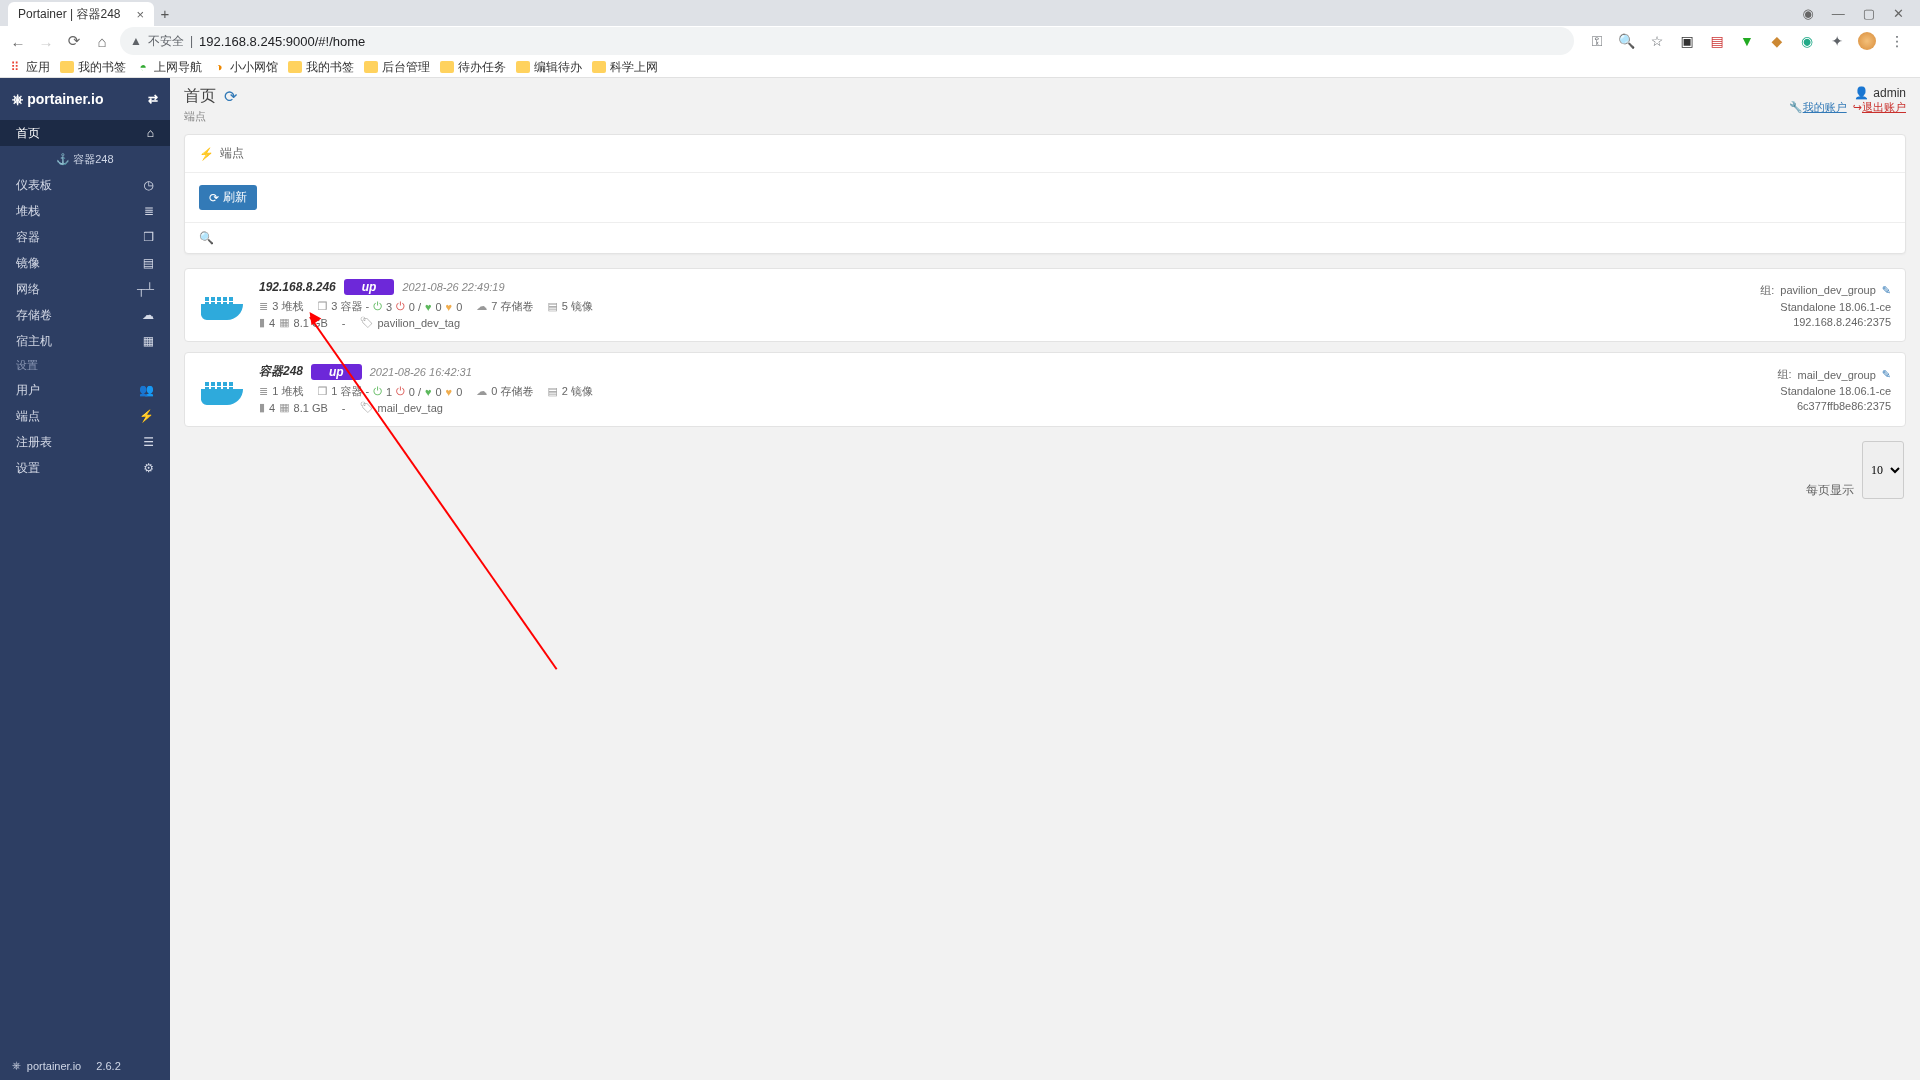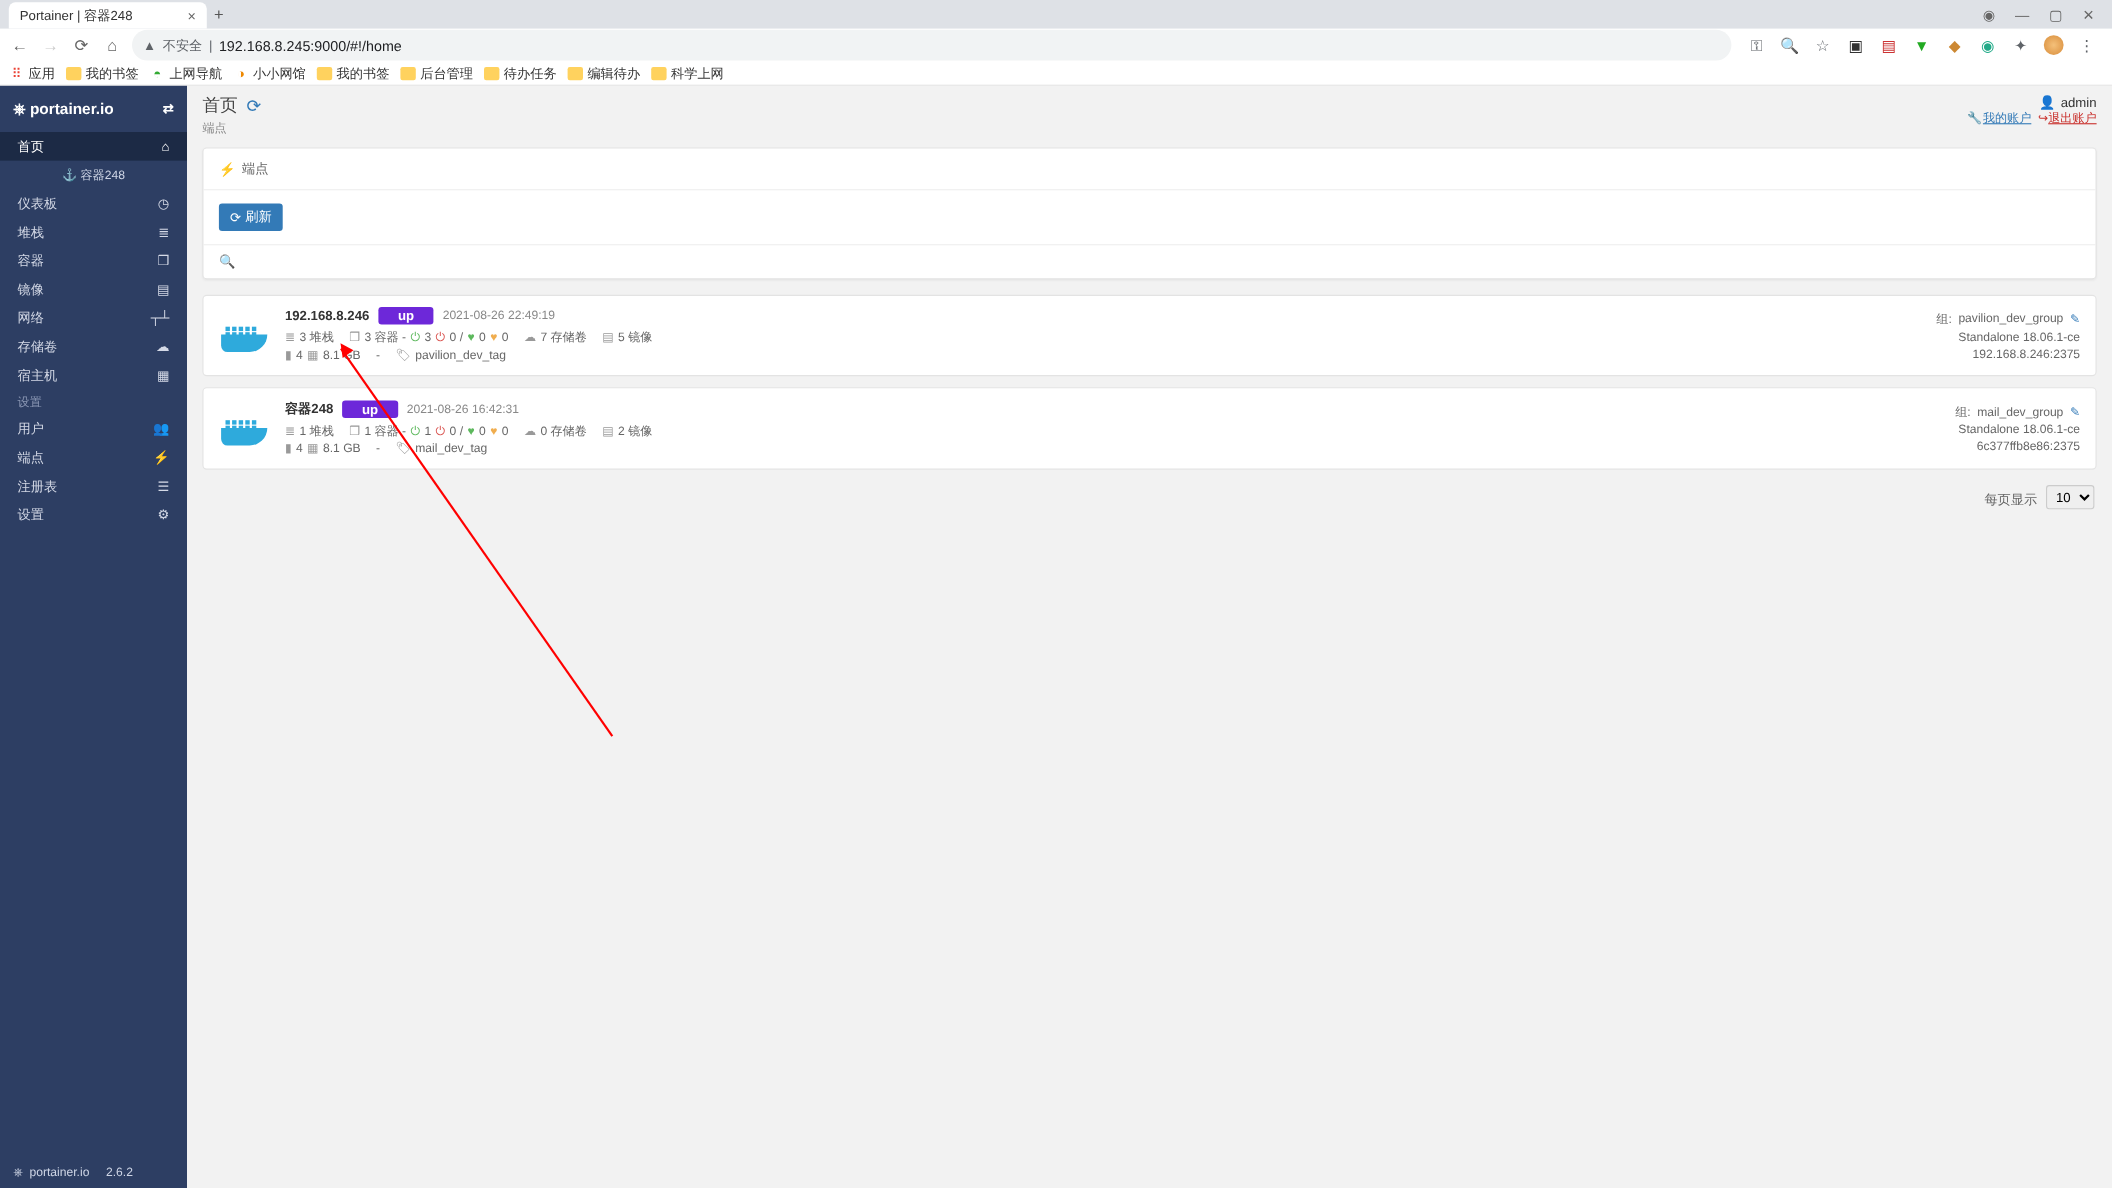--- a/index.html
+++ b/index.html
@@ -1,19 +1,19 @@
 <!DOCTYPE html>
 <html><head>
 <meta charset="utf-8">
 <style>
 * { box-sizing: border-box; margin: 0; padding: 0; }
 body { font-family: -apple-system, "Segoe UI", "Microsoft YaHei", sans-serif; font-size: 12px; color: #333; background: #fff; overflow: hidden; }
 .browser-chrome { height: 78px; background: #fff; border-bottom: 1px solid #e1e1e1; }
 .tab-strip { height: 26px; display: flex; align-items: center; background: #dee1e6; padding-left: 8px; }
-.tab { background: #fff; border-radius: 6px 6px 0 0; height: 24px; margin-top: 2px; display: flex; align-items: center; padding: 0 10px; width: 180px; font-size: 12px; color: #333; justify-content: space-between; }
+.tab { background: #fff; border-radius: 6px 6px 0 0; height: 24px; margin-top: 2px; display: flex; align-items: center; padding: 0 10px; width: 146px; font-size: 12px; color: #333; justify-content: space-between; }
 .tab-close { color: #666; font-size: 13px; cursor: pointer; }
 .new-tab { width: 22px; text-align: center; color: #555; font-size: 15px; cursor: pointer; }
 .window-ctrl { margin-left: auto; display: flex; gap: 18px; padding-right: 16px; color: #666; font-size: 13px; }
 .addr-bar { height: 30px; display: flex; align-items: center; padding: 3px 8px; gap: 8px; }
 .nav-btn { width: 20px; height: 20px; display: flex; align-items: center; justify-content: center; color: #666; font-size: 15px; cursor: pointer; }
 .url-box { flex: 1; height: 28px; background: #f1f3f4; border-radius: 14px; display: flex; align-items: center; padding: 0 10px; gap: 6px; color: #5f6368; }
 .url-text { color: #202124; font-size: 13px; }
 .addr-icons { display: flex; gap: 12px; align-items: center; padding: 0 6px; }
 .addr-icons span { width: 18px; height: 18px; display: flex; align-items: center; justify-content: center; color: #5f6368; font-size: 14px; cursor: pointer; }
 .bookmark-bar { height: 22px; display: flex; align-items: center; padding: 0 8px; gap: 10px; font-size: 12px; color: #333; }
@@ -53,36 +53,36 @@
 .search-row input { flex: 1; border: none; outline: none; font-size: 13px; color: #555; background: transparent; }
 .search-ic { color: #aaa; }
 
 .ep-card { display: flex; align-items: center; background: #fff; border: 1px solid #e3e3e3; border-radius: 4px; padding: 10px 14px; margin-bottom: 10px; gap: 14px; cursor: pointer; }
 .ep-logo { width: 46px; height: 36px; display: flex; align-items: center; justify-content: center; }
 .whale { position: relative; width: 42px; height: 30px; }
 .whale-body { position: absolute; bottom: 0; left: 0; width: 42px; height: 16px; background: #2eaadc; border-radius: 0 0 22px 8px; }
 .whale-boxes { position: absolute; bottom: 14px; left: 4px; display: grid; grid-template-columns: repeat(5,5px); gap: 1px; }
 .whale-boxes span { width: 4px; height: 4px; background: #2eaadc; }
 .ep-main { flex: 1; }
-.ep-title-row { display: flex; align-items: center; gap: 8px; margin-bottom: 4px; }
+.ep-title-row { display: flex; align-items: center; gap: 8px; margin-bottom: 4px; font-style: italic; }
 .ep-name { font-weight: 700; color: #333; }
 .badge-up { background: #6d28d9; color: #fff; font-size: 12px; padding: 1px 18px; border-radius: 3px; font-weight: 600; }
 .ep-time { color: #888; font-size: 11px; }
 .stat-row { display: flex; flex-wrap: wrap; gap: 14px; font-size: 11px; color: #666; margin-bottom: 2px; align-items: center; }
 .stat { display: flex; align-items: center; gap: 4px; }
 .stat .ic { color: #999; }
 .pw { color: #5cb85c; }
 .hb { color: #5cb85c; }
 .hb2 { color: #f0ad4e; }
 .ep-right { text-align: right; font-size: 11px; color: #666; display: flex; flex-direction: column; gap: 3px; min-width: 170px; }
 .ep-group { display: flex; align-items: center; gap: 6px; justify-content: flex-end; }
 .edit-ic { color: #337ab7; cursor: pointer; }
 
 .pager { display: flex; justify-content: flex-end; align-items: flex-end; gap: 8px; font-size: 12px; color: #666; padding: 4px 2px; }
-.pager select { font-size: 12px; padding: 2px 4px; border: 1px solid #ccc; border-radius: 3px; }
+.pager select { font-size: 12px; padding: 20px 4px; border: 1px solid #ccc; border-radius: 3px; font-family: Liberation Serif, serif; }
 
 .annot-line { position: absolute; top: 238px; left: 140px; width: 430px; height: 2px; background: red; transform-origin: left center; transform: rotate(55deg); pointer-events: none; }
 .annot-head { position: absolute; top: 233px; left: 137px; width: 0; height: 0; border-left: 6px solid transparent; border-right: 6px solid transparent; border-bottom: 12px solid red; transform: rotate(-35deg); pointer-events: none; }
 .avatar { width: 18px; height: 18px; border-radius: 50%; background: radial-gradient(#f4c07a,#d88c3a); }
 </style>
 </head>
 <body>
 
 <div class="browser-chrome">
   <div class="tab-strip">

